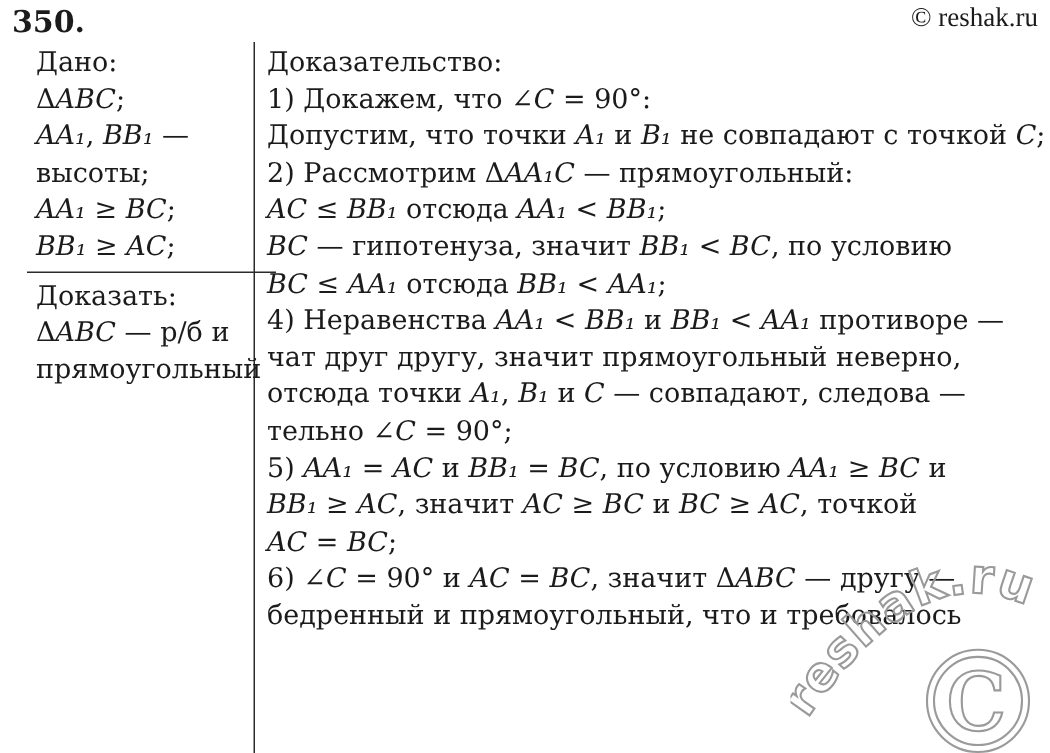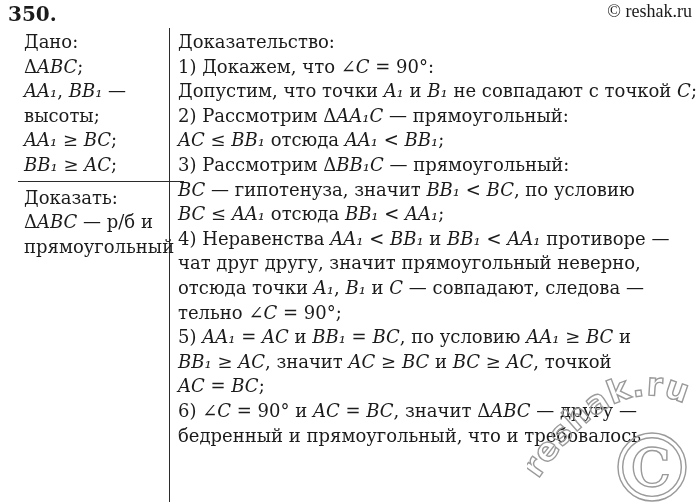--- a/index.html
+++ b/index.html
@@ -97,21 +97,20 @@
         <div class="line"><span>прямоугольный</span></div>
       </div>
   </div>
   <div class="right-col">
     <div id="proof-lines">
         <div class="line"><span>Доказательство:</span></div>
         <div class="line"><span>1) Докажем, что ∠</span><i>C</i><span> = 90°:</span></div>
         <div class="line"><span>Допустим, что точки </span><i>A₁</i><span> и </span><i>B₁</i><span> не совпадают с точкой </span><i>C</i><span>;</span></div>
         <div class="line"><span>2) Рассмотрим Δ</span><i>AA₁C</i><span> — прямоугольный:</span></div>
         <div class="line"><i>AC</i><span> ≤ </span><i>BB₁</i><span> отсюда </span><i>AA₁</i><span> &lt; </span><i>BB₁</i><span>;</span></div>
-        <div class="line"><span>3) Рассмотрим Δ</span><i>BB₁C</i><span> — прямоугольный:</span></div>
         <div class="line"><i>BC</i><span> — гипотенуза, значит </span><i>BB₁</i><span> &lt; </span><i>BC</i><span>, по условию</span></div>
         <div class="line"><i>BC</i><span> ≤ </span><i>AA₁</i><span> отсюда </span><i>BB₁</i><span> &lt; </span><i>AA₁</i><span>;</span></div>
         <div class="line"><span>4) Неравенства </span><i>AA₁</i><span> &lt; </span><i>BB₁</i><span> и </span><i>BB₁</i><span> &lt; </span><i>AA₁</i><span> противоре —</span></div>
         <div class="line"><span>чат друг другу, значит прямоугольный неверно,</span></div>
         <div class="line"><span>отсюда точки </span><i>A₁</i><span>, </span><i>B₁</i><span> и </span><i>C</i><span> — совпадают, следова —</span></div>
         <div class="line"><span>тельно ∠</span><i>C</i><span> = 90°;</span></div>
         <div class="line"><span>5) </span><i>AA₁</i><span> = </span><i>AC</i><span> и </span><i>BB₁</i><span> = </span><i>BC</i><span>, по условию </span><i>AA₁</i><span> ≥ </span><i>BC</i><span> и</span></div>
         <div class="line"><i>BB₁</i><span> ≥ </span><i>AC</i><span>, значит </span><i>AC</i><span> ≥ </span><i>BC</i><span> и </span><i>BC</i><span> ≥ </span><i>AC</i><span>, точкой</span></div>
         <div class="line"><i>AC</i><span> = </span><i>BC</i><span>;</span></div>
         <div class="line"><span>6) ∠</span><i>C</i><span> = 90° и </span><i>AC</i><span> = </span><i>BC</i><span>, значит Δ</span><i>ABC</i><span> — другу —</span></div>

